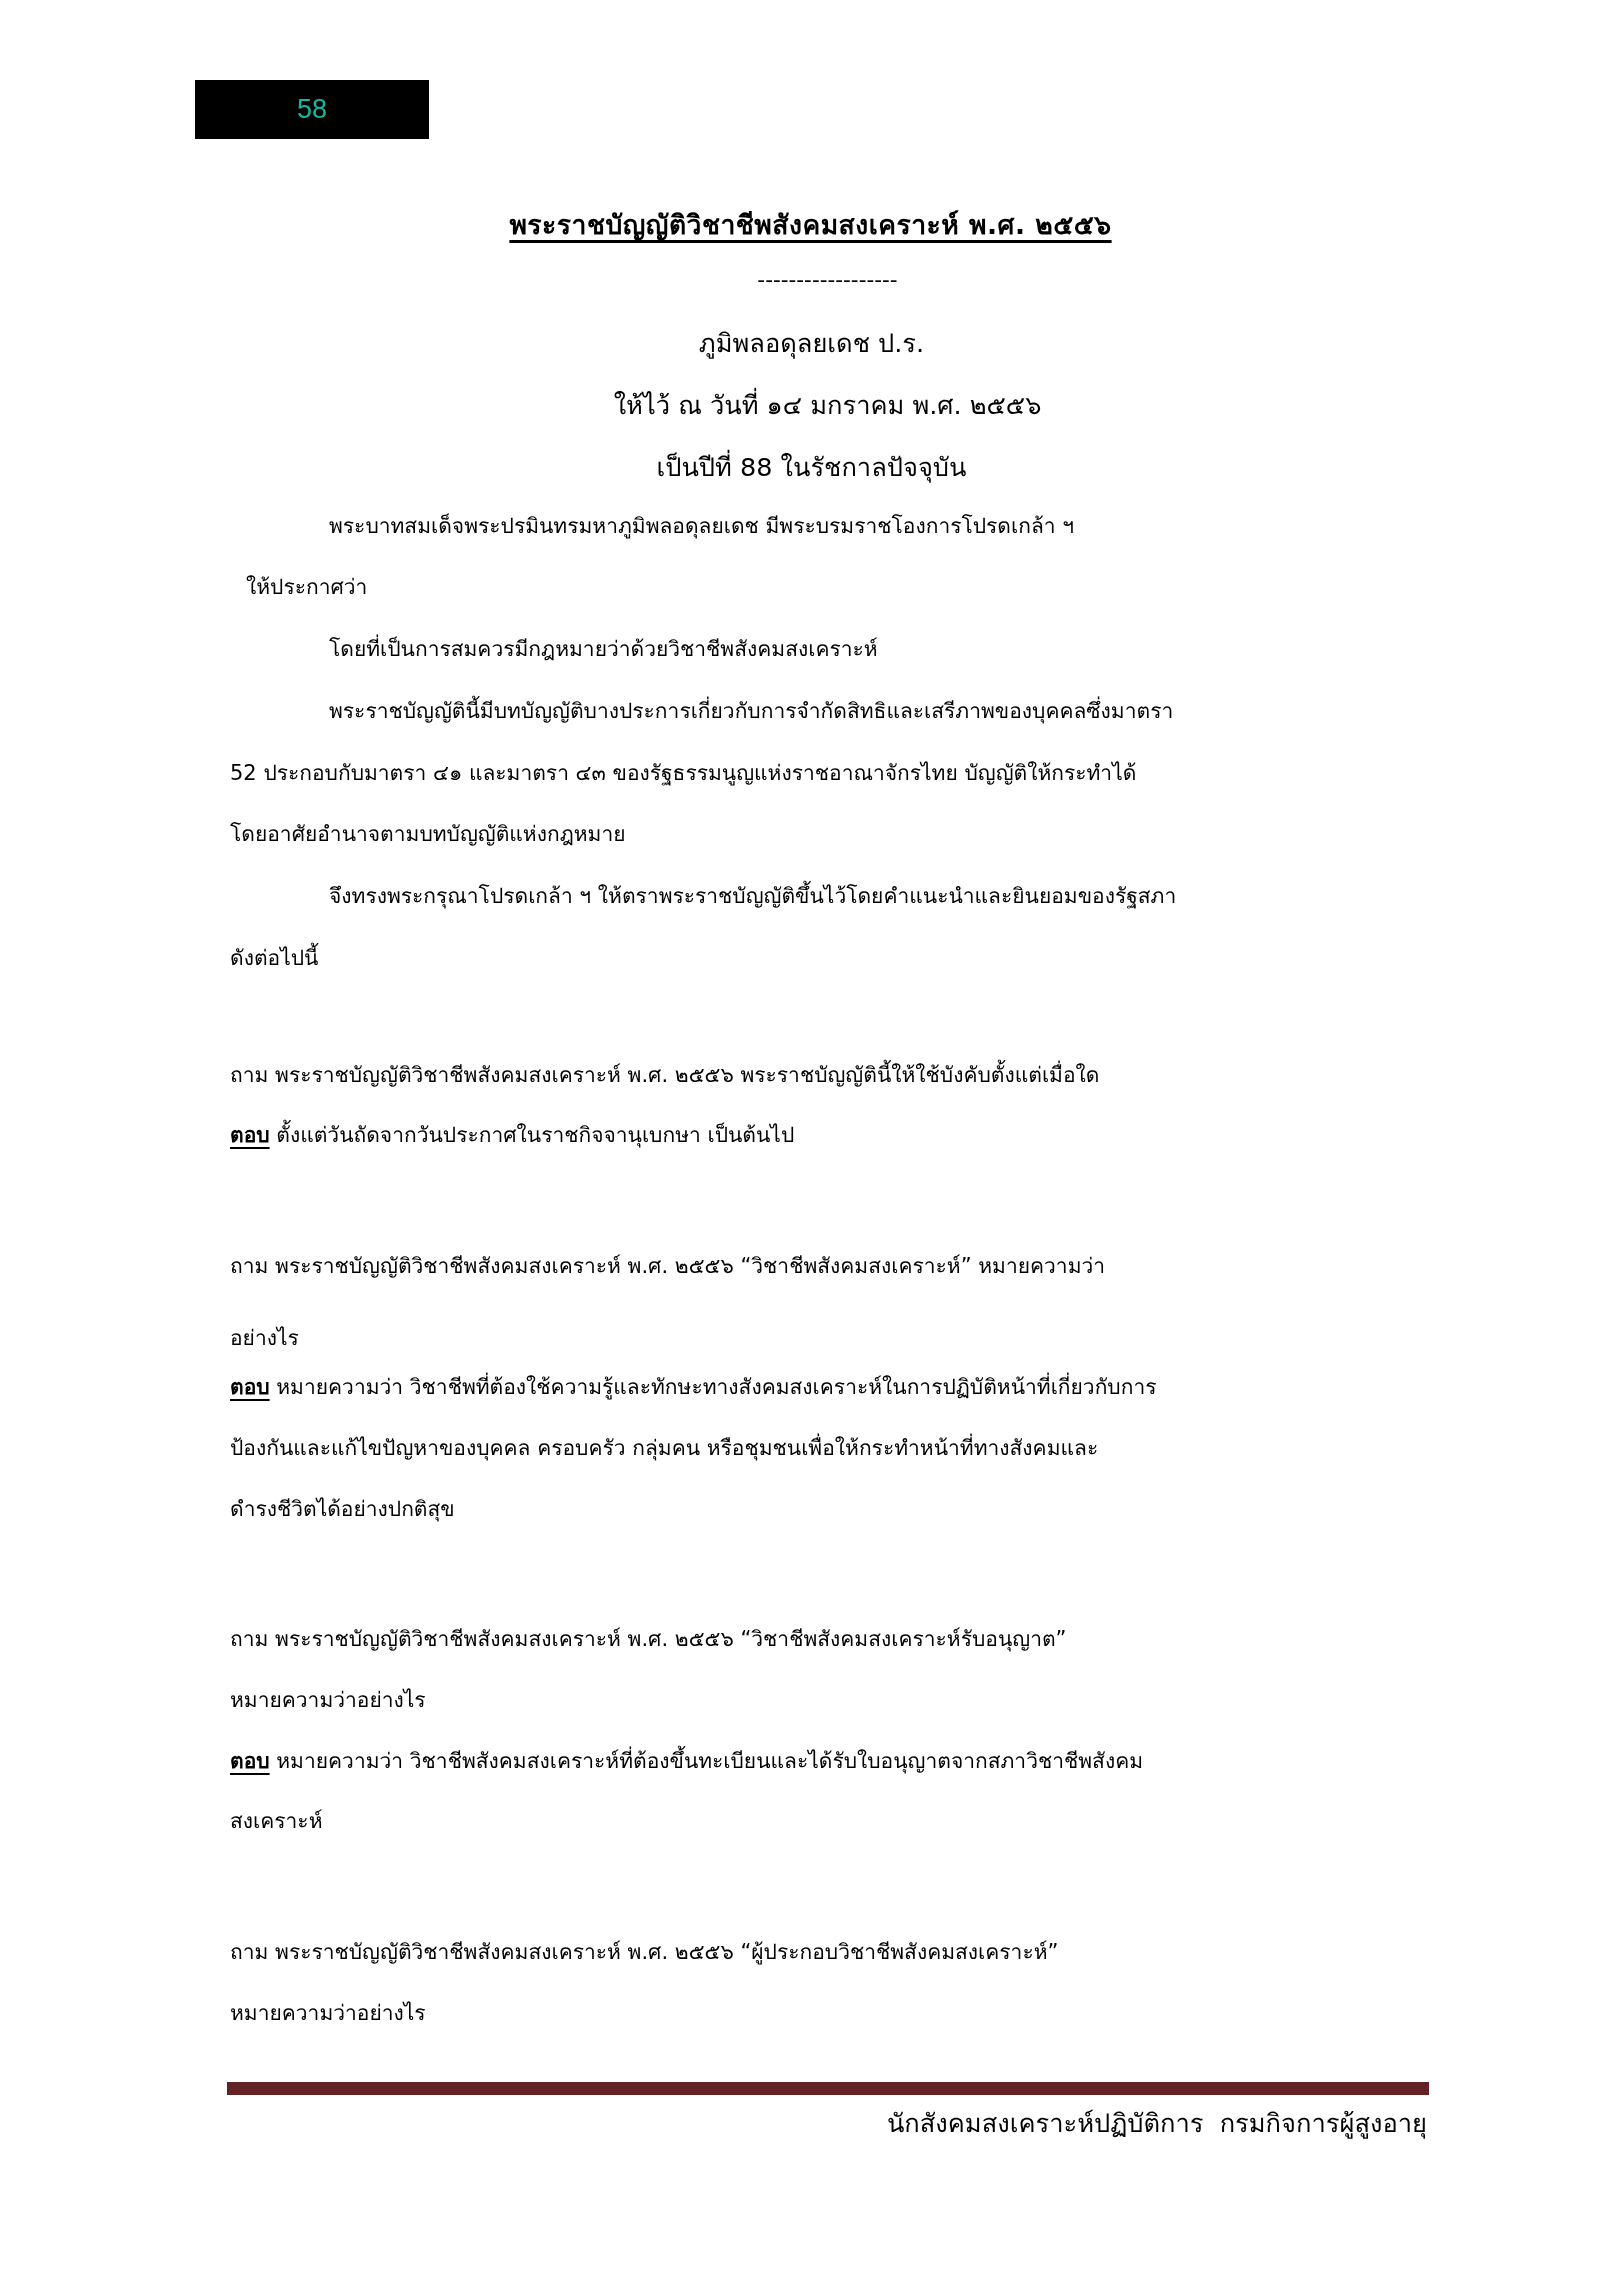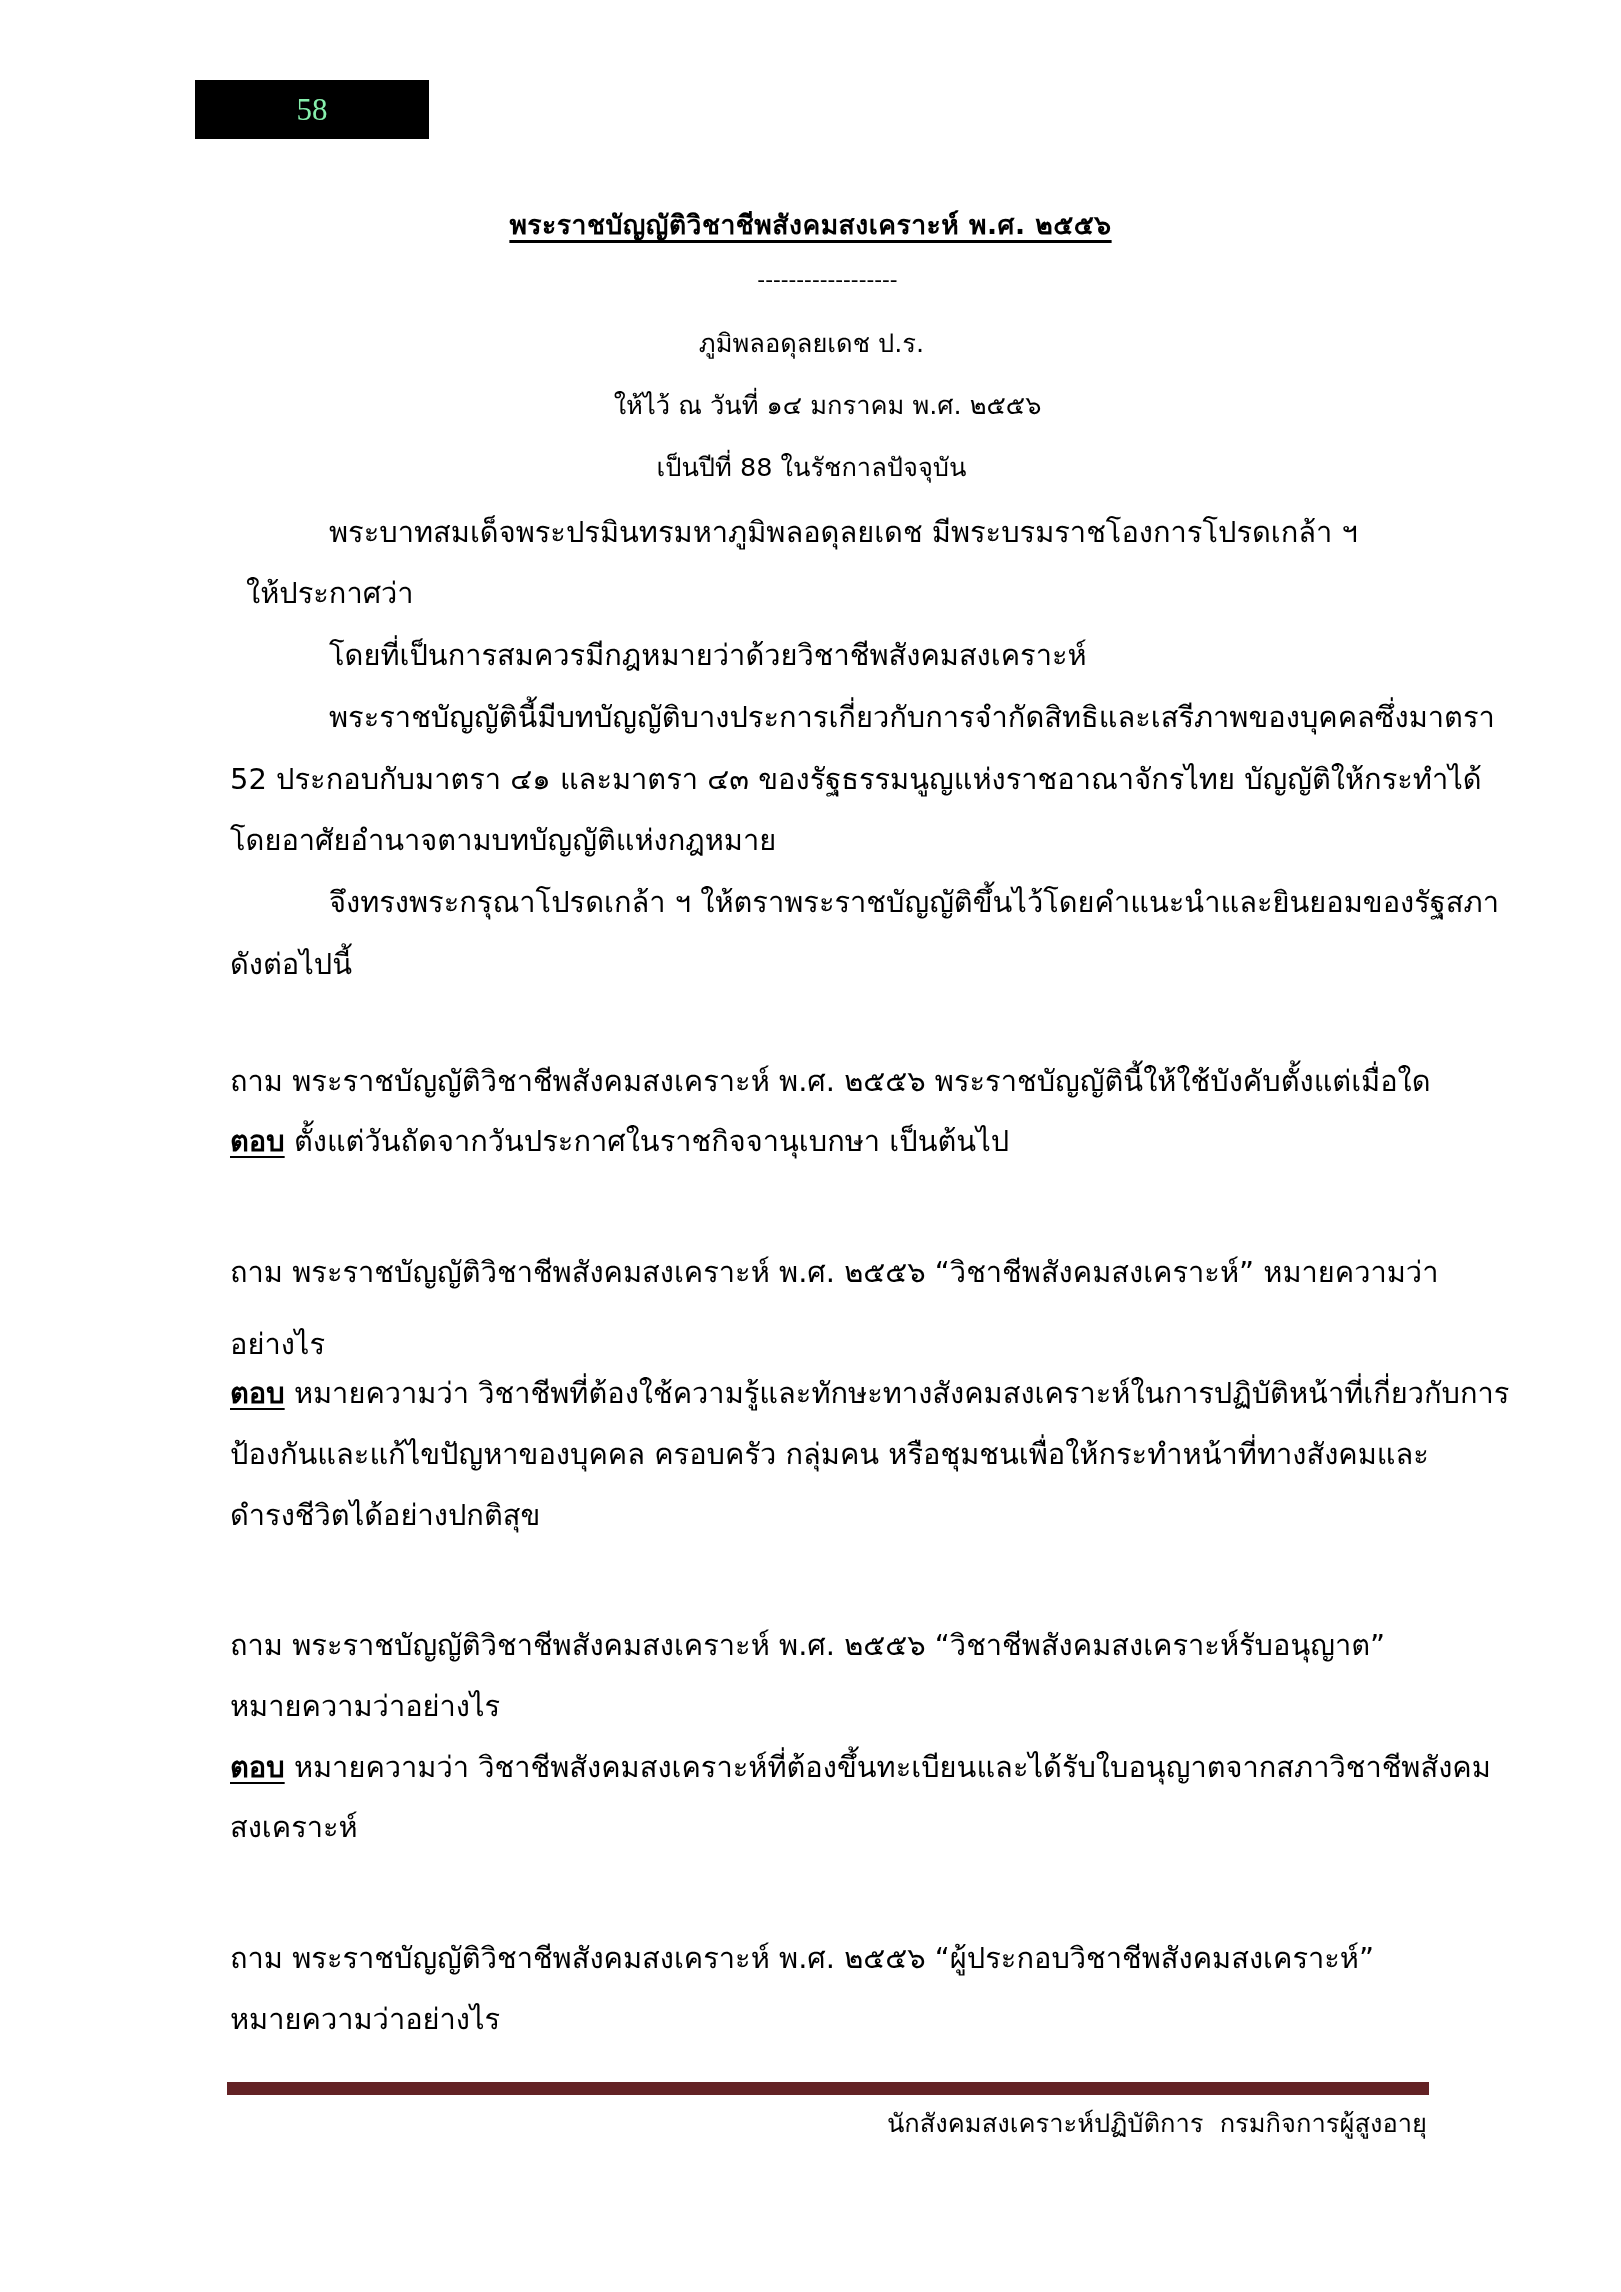--- a/index.html
+++ b/index.html
@@ -15,26 +15,26 @@
       font-family: "DejaVu Sans", "Liberation Sans", sans-serif;
       color: #000000;
     }
     .page-number-box {
       position: absolute;
       left: 195px;
       top: 80px;
       width: 234px;
       height: 59px;
       background: #000000;
-      color: #86efac;
+      color: #14b8a6;
       display: flex;
       align-items: center;
       justify-content: center;
-      font-size: 31px;
-      font-family: Liberation Serif, serif;
+      font-size: 27px;
+      font-family: Liberation Sans, sans-serif;
     }
     .title {
       position: absolute;
       left: 0;
       width: 1621px;
       top: 204px;
       text-align: center;
       font-size: 26.5px;
       font-weight: bold;
       text-decoration: underline;
@@ -54,21 +54,21 @@
     .center-line {
       position: absolute;
       left: 1px;
       width: 1621px;
       text-align: center;
       font-size: 25.5px;
       font-weight: normal;
     }
     .para-line {
       position: absolute;
-      font-size: 29px;
+      font-size: 21px;
       white-space: nowrap;
     }
     .indent { left: 329px; }
     .flush { left: 230px; }
     .q-label {
       font-weight: normal;
       text-align: center;
     }
     .a-label {
       font-weight: bold;

